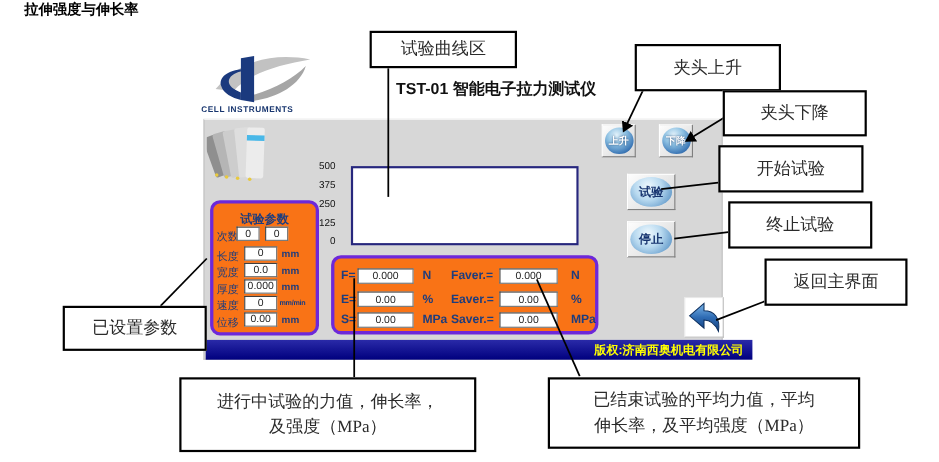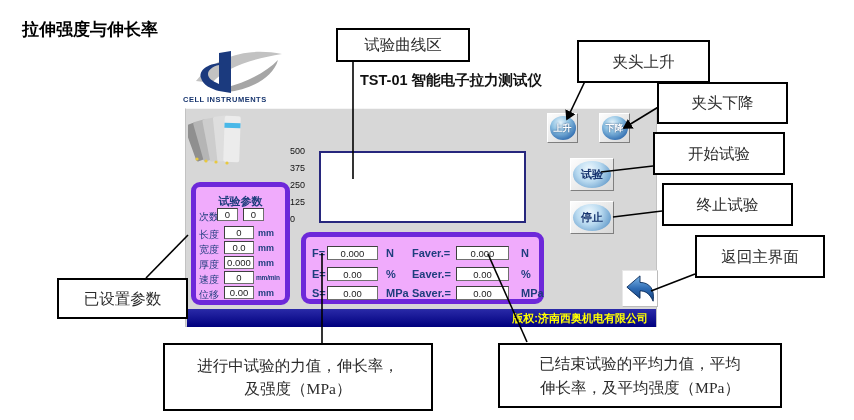--- a/index.html
+++ b/index.html
@@ -1,36 +1,36 @@
 <!DOCTYPE html>
 <html><head>
 <meta charset="utf-8">
 <style>
   html,body{margin:0;padding:0;}
   body{
     width:854px;height:420px;position:relative;background:#ffffff;
     font-family:"Liberation Sans",sans-serif;overflow:hidden;
   }
   
-  .page-title{position:absolute;left:22px;top:18px;font-size:17px;font-weight:bold;color:#000;font-family:Liberation Mono, monospace;}
+  .page-title{position:absolute;left:22px;top:0;font-size:13px;font-weight:bold;color:#000;font-family:Liberation Mono, monospace;}
   .tst-title{position:absolute;left:360px;top:71px;font-size:14.5px;font-weight:bold;color:#111;}
   .brand{position:absolute;left:183px;top:95px;font-size:7.5px;font-weight:bold;letter-spacing:.5px;color:#17356e;}
   .logo-svg{position:absolute;left:190px;top:48px;}
 
   
   .panel{position:absolute;left:185px;top:108px;width:472px;height:219px;
          background:#d7d7d7;border:1px solid #c2c2c2;border-top-color:#f5f5f5;box-sizing:border-box;}
   .panel-header{position:absolute;left:78px;top:7px;font-size:15px;font-weight:bold;color:#1e3d7d;}
   .books-svg{position:absolute;left:2px;top:2px;}
 
   .chart{position:absolute;left:133px;top:42px;width:207px;height:72px;background:#fff;
          border:2px solid #27277d;box-sizing:border-box;}
-  .ytick{position:absolute;width:25px;text-align:left;font-size:9px;color:#111;left:104px;}
-
-  .group-box{position:absolute;background:#f0abfc;border:5px solid #6d28d9;border-radius:9px;box-sizing:border-box;}
+  .ytick{position:absolute;width:25px;text-align:right;font-size:9px;color:#111;left:94px;}
+
+  .group-box{position:absolute;background:#f97316;border:3px solid #6d28d9;border-radius:9px;box-sizing:border-box;}
   .params-box{left:5px;top:73px;width:99px;height:123px;}
   .readout-box{left:115px;top:123px;width:243px;height:72px;}
   .params-title{position:absolute;left:0;top:7px;width:100%;text-align:center;
                 font-size:11px;font-weight:bold;color:#1e3d7d;}
   .plabel{position:absolute;font-size:10px;font-weight:normal;color:#1e3d7d;}
   .punit{position:absolute;font-size:9px;font-weight:bold;color:#1e3d7d;}
   .u-small{font-size:6.5px;letter-spacing:-0.2px;}
   .fld{position:absolute;background:#fff;border:1px solid #6f6f6f;border-top-color:#3f3f3f;border-left-color:#3f3f3f;
        font-size:9.5px;display:flex;align-items:center;justify-content:center;color:#222;box-sizing:border-box;}
   .rlabel{position:absolute;font-size:11px;font-weight:bold;color:#1e3d7d;}
@@ -40,21 +40,21 @@
        border:1px solid;border-color:#ffffff #7f7f7f #7f7f7f #ffffff;
        display:flex;align-items:center;justify-content:center;box-sizing:border-box;}
   .globe{border-radius:50%;display:flex;align-items:center;justify-content:center;font-weight:bold;}
   .globe-sm{width:26px;height:24px;font-size:9px;color:#fff;text-shadow:0 0 2px #143a6b;
             background:radial-gradient(circle at 40% 28%,#e4f3fb 0%,#8cc0e2 38%,#3f7ab8 72%,#1e4c88 100%);}
   .globe-lg{width:38px;height:27px;font-size:11px;color:#16336e;
             background:radial-gradient(circle at 42% 32%,#f0f9fe 0%,#b9daf0 42%,#6fa3cf 78%,#3c6ea6 100%);}
 
   .bottom-bar{position:absolute;left:1px;top:200px;width:469px;height:18px;
               background:linear-gradient(180deg,#2a2aa8,#00007e);
-              display:flex;align-items:center;justify-content:flex-end;}
+              display:flex;align-items:center;justify-content:flex-end;padding-left:28px;}
   .copyright{font-size:11px;font-weight:bold;color:#ffff00;padding-right:8px;}
 
   
   .callout{position:absolute;background:#fff;border:2px solid #000;z-index:30;
            display:flex;align-items:center;justify-content:center;text-align:center;
            font-family:"Liberation Serif",serif;font-size:15.5px;color:#2b2b2b;
            white-space:pre-line;line-height:1.5;box-sizing:border-box;}
   .lines-svg{position:absolute;left:0;top:0;z-index:20;pointer-events:none;}
 </style>
 </head>

